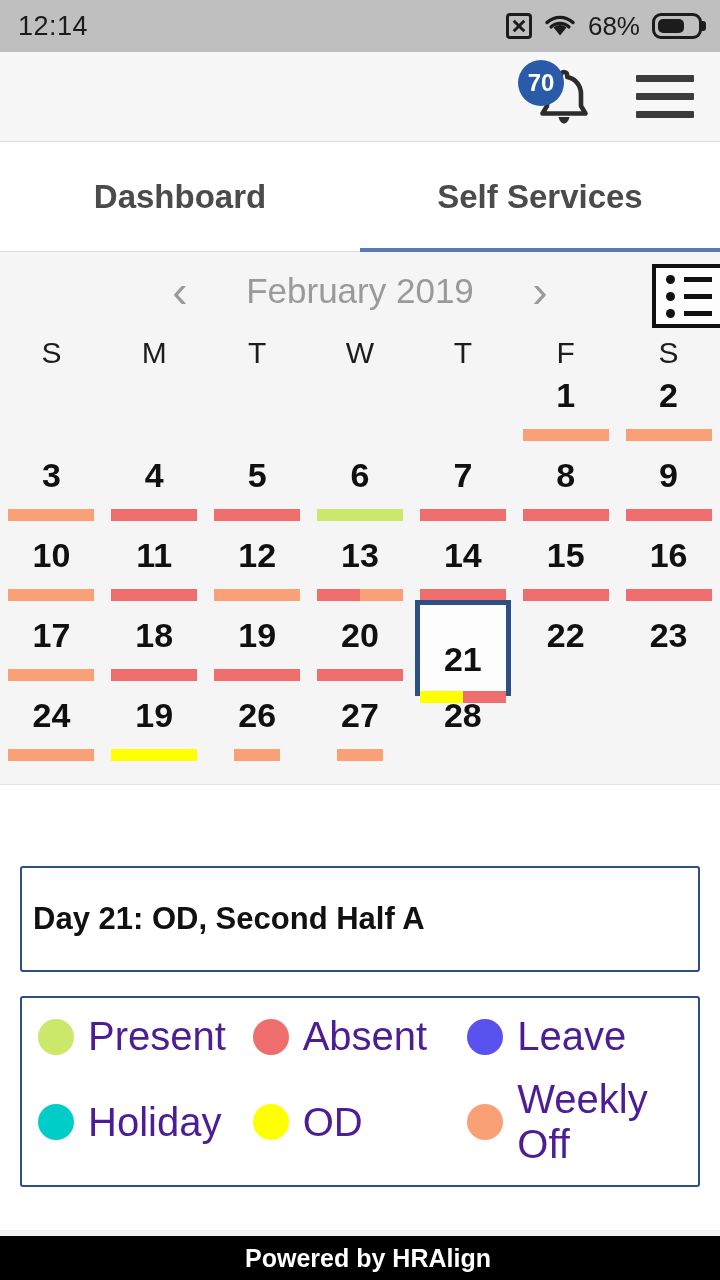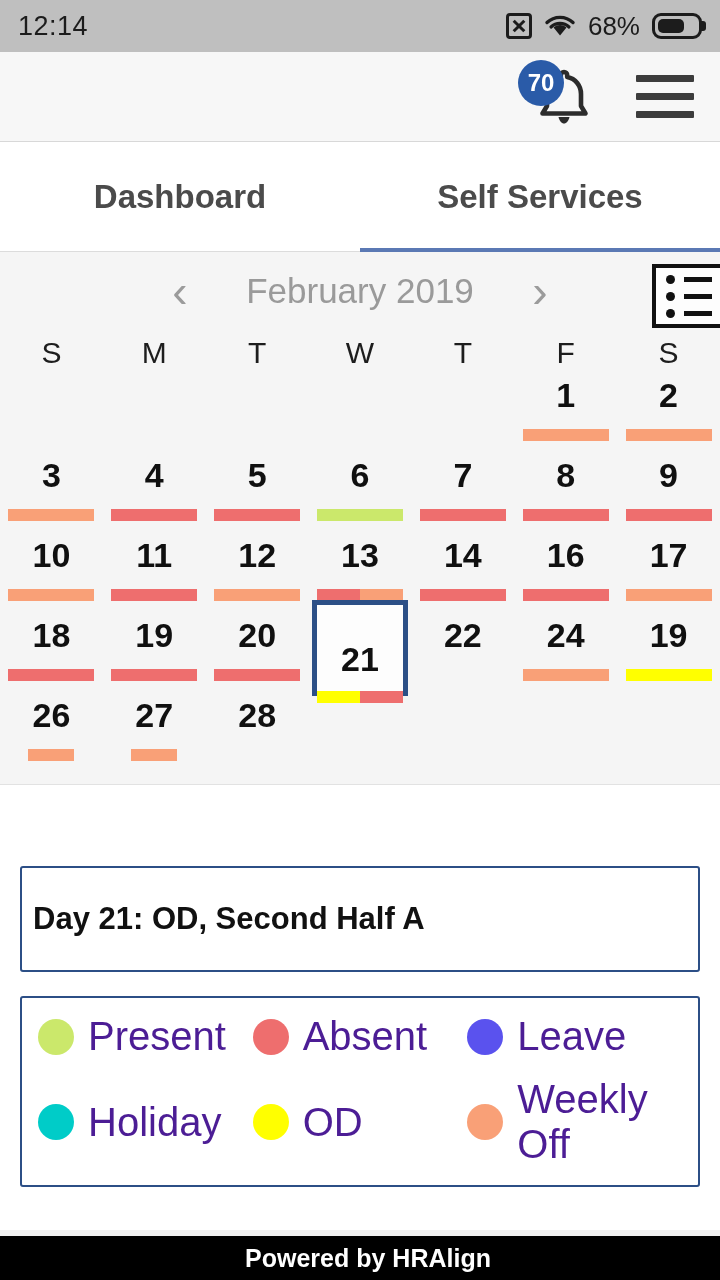--- a/index.html
+++ b/index.html
@@ -307,20 +307,26 @@
             <div class="seg" style="background: rgb(249, 160, 119); width: 50%;"></div>
           </div>
         </div>
         <div class="cell">
           <div class="num">14</div>
           <div class="bar w-full">
             <div class="seg" style="background: rgb(238, 110, 110); width: 100%;"></div>
           </div>
         </div>
         <div class="cell">
+          <div class="num">15</div>
+          <div class="bar w-full">
+            <div class="seg" style="background: rgb(238, 110, 110); width: 100%;"></div>
+          </div>
+        </div>
+        <div class="cell">
           <div class="num">16</div>
           <div class="bar w-full">
             <div class="seg" style="background: rgb(238, 110, 110); width: 100%;"></div>
           </div>
         </div>
         <div class="cell">
           <div class="num">17</div>
           <div class="bar w-full">
             <div class="seg" style="background: rgb(249, 160, 119); width: 100%;"></div>
           </div>
@@ -346,20 +352,23 @@
         <div class="cell selected">
           <div class="selbox"></div>
           <div class="num">21</div>
           <div class="bar w-full">
             <div class="seg" style="background: rgb(255, 255, 0); width: 50%;"></div>
             <div class="seg" style="background: rgb(238, 110, 110); width: 50%;"></div>
           </div>
         </div>
         <div class="cell">
           <div class="num">22</div>
+        </div>
+        <div class="cell">
+          <div class="num">23</div>
         </div>
         <div class="cell">
           <div class="num">24</div>
           <div class="bar w-full">
             <div class="seg" style="background: rgb(249, 160, 119); width: 100%;"></div>
           </div>
         </div>
         <div class="cell">
           <div class="num">19</div>
           <div class="bar w-full">

